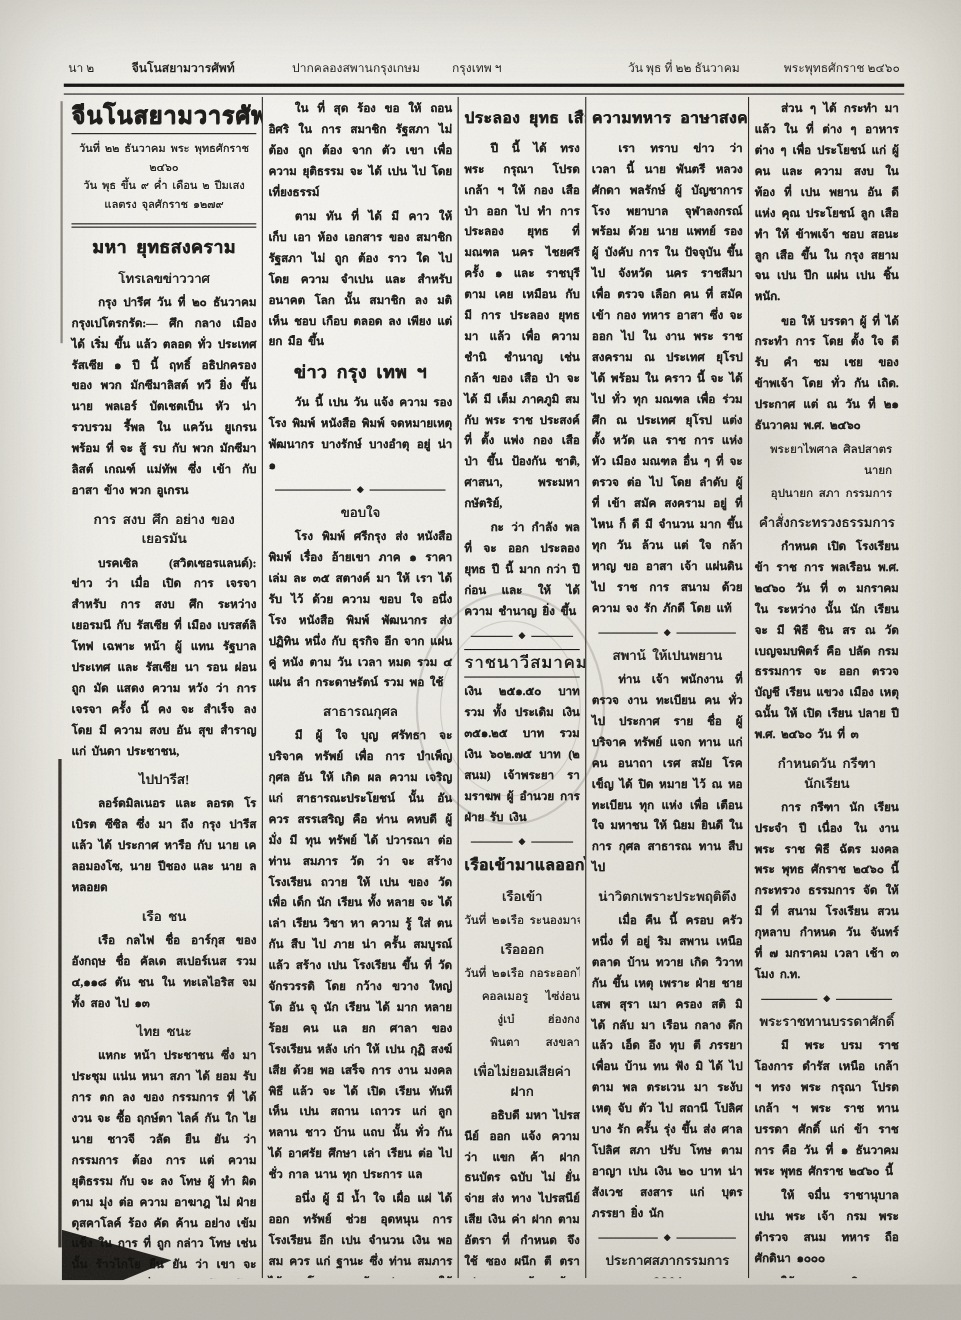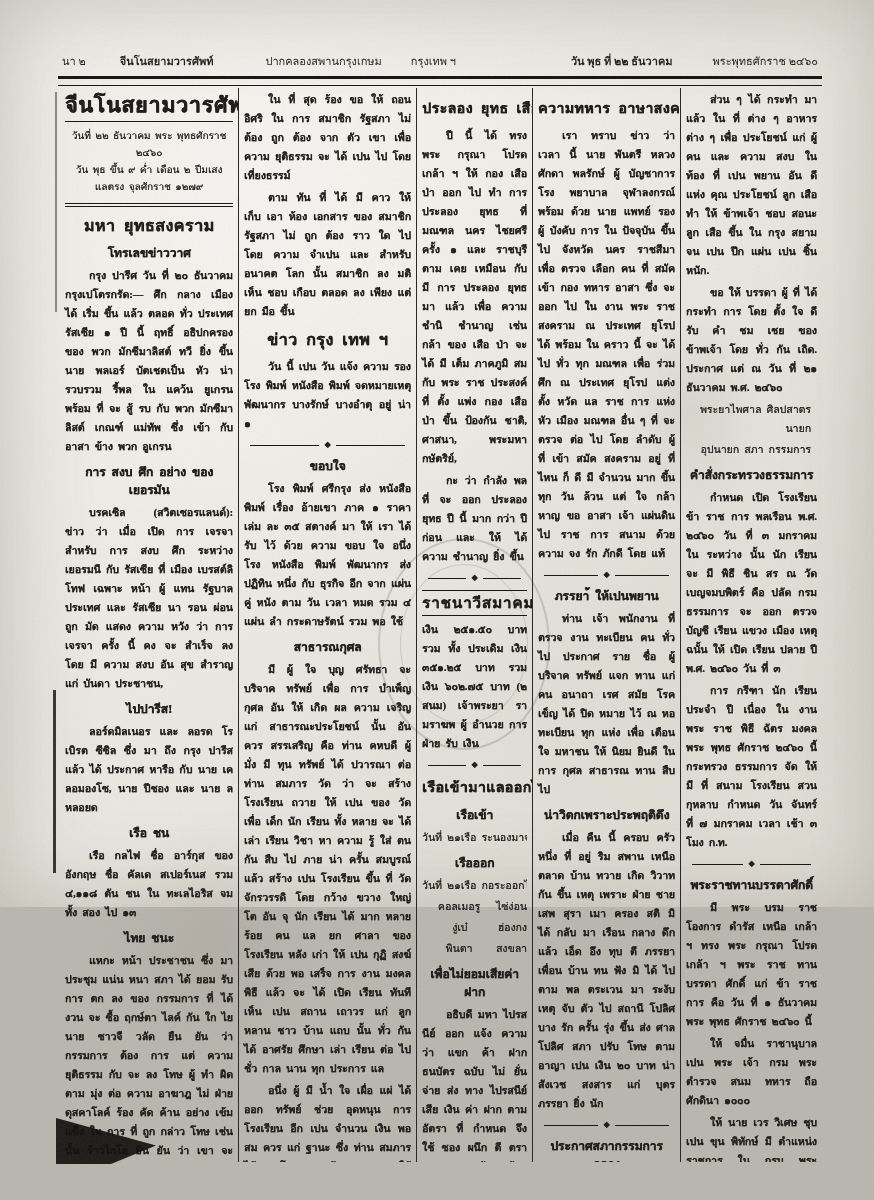--- a/index.html
+++ b/index.html
@@ -2,39 +2,39 @@
 <html><head>
 <meta charset="utf-8">
 <style>
   html,body{margin:0;padding:0;}
   body{
     width:874px;height:1200px;overflow:hidden;
     background:#b9b6ae;
     font-family:"Liberation Serif","DejaVu Serif",serif;
   }
   .sheet{
-    position:relative;width:874px;height:907px;
+    position:relative;width:874px;height:1168px;
     background:
       radial-gradient(ellipse at 30% 20%, rgba(255,255,255,.55), rgba(255,255,255,0) 60%),
       radial-gradient(ellipse at 75% 80%, rgba(120,112,95,.10), rgba(0,0,0,0) 55%),
       #e9e7df;
     box-shadow:inset 0 0 90px rgba(90,84,70,.30);
     color:#1c1a18;
   }
   
   .runhead{
     position:absolute;left:62px;right:56px;top:52px;height:18px;
     font-size:11px;display:flex;align-items:flex-end;white-space:nowrap;
   }
   .runhead span{display:inline-block;}
   .rh-page{margin-right:34px;}
   .rh-paper{margin-right:52px;font-weight:bold;}
   .rh-addr{margin-right:29px;}
   .rh-city{margin-right:auto;}
-  .rh-date{margin-right:40px;font-weight:bold;}
+  .rh-date{margin-right:40px;}
   .double-rule{
     position:absolute;left:58px;right:52px;top:76px;height:6px;
     border-top:3px solid #141210;border-bottom:1px solid #141210;
   }
   
   .columns{
     position:absolute;left:60px;top:88px;width:762px;height:1074px;
     display:flex;overflow:hidden;
   }
   .col{
@@ -62,21 +62,21 @@
   }
   .mast-line{font-size:10px;line-height:17px;word-spacing:2px;}
   
   .headline{
     text-align:center;font-weight:bold;font-size:16px;line-height:22px;
     word-spacing:4px;letter-spacing:.5px;margin:8px 0 6px 0;white-space:nowrap;
     text-shadow:.6px 0 0 #1c1a18;
   }
   .headline.fit{font-size:14px;}
   .subhead{
-    text-align:center;font-weight:bold;font-size:12px;line-height:18px;
+    text-align:center;font-weight:normal;font-size:12px;line-height:18px;
     margin:7px 0 4px 0;word-spacing:3px;text-shadow:.5px 0 0 #1c1a18;
   }
   .subhead.boxed{
     border-top:1px solid #141210;border-bottom:1px solid #141210;
     padding:3px 0;font-size:15px;letter-spacing:1px;white-space:nowrap;
   }
   .para{margin:0 0 3px 0;text-indent:24px;font-weight:bold;}
   .para.noindent{text-indent:0;}
   .sig{text-align:right;text-indent:0;margin:2px 6px 2px 0;font-size:10.5px;}
   .divider{display:flex;align-items:center;margin:8px 6px;}
@@ -209,40 +209,41 @@
       </div>
     <div class="col col4">
         <div class="blocks">
           <div class="headline fit">ความทหาร อาษาสงคราม</div>
           <p class="para">เรา ทราบ ข่าว ว่า เวลา นี้ นาย พันตรี หลวง ศักดา พลรักษ์ ผู้ บัญชาการ โรง พยาบาล จุฬาลงกรณ์ พร้อม ด้วย นาย แพทย์ รอง ผู้ บังคับ การ ใน ปัจจุบัน ขึ้น ไป จังหวัด นคร ราชสีมา เพื่อ ตรวจ เลือก คน ที่ สมัค เข้า กอง ทหาร อาสา ซึ่ง จะ ออก ไป ใน งาน พระ ราช สงคราม ณ ประเทศ ยุโรป ได้ พร้อม ใน คราว นี้ จะ ได้ ไป ทั่ว ทุก มณฑล เพื่อ ร่วม ศึก ณ ประเทศ ยุโรป แต่ง ตั้ง หวัด แล ราช การ แห่ง หัว เมือง มณฑล อื่น ๆ ที่ จะ ตรวจ ต่อ ไป โดย ลำดับ ผู้ ที่ เข้า สมัค สงคราม อยู่ ที่ ไหน ก็ ดี มี จำนวน มาก ขึ้น ทุก วัน ล้วน แต่ ใจ กล้า หาญ ขอ อาสา เจ้า แผ่นดิน ไป ราช การ สนาม ด้วย ความ จง รัก ภักดี โดย แท้</p>
           <div class="divider">
             <span class="bar"></span>
             <span class="orn">◆</span>
             <span class="bar"></span>
           </div>
-          <div class="subhead">ภรรยา้ ให้เปนพยาน</div>
+          <div class="subhead">สพาน้ ให้เปนพยาน</div>
           <p class="para">ท่าน เจ้า พนักงาน ที่ ตรวจ งาน ทะเบียน คน ทั่ว ไป ประกาศ ราย ชื่อ ผู้ บริจาค ทรัพย์ แจก ทาน แก่ คน อนาถา เรศ สมัย โรค เข็ญ ได้ ปิด หมาย ไว้ ณ หอ ทะเบียน ทุก แห่ง เพื่อ เตือน ใจ มหาชน ให้ นิยม ยินดี ใน การ กุศล สาธารณ ทาน สืบ ไป</p>
           <div class="subhead">น่าวิตกเพราะประพฤติตึง</div>
           <p class="para">เมื่อ คืน นี้ ครอบ ครัว หนึ่ง ที่ อยู่ ริม สพาน เหนือ ตลาด บ้าน ทวาย เกิด วิวาท กัน ขึ้น เหตุ เพราะ ฝ่าย ชาย เสพ สุรา เมา ครอง สติ มิ ได้ กลับ มา เรือน กลาง ดึก แล้ว เอ็ด อึง ทุบ ตี ภรรยา เพื่อน บ้าน ทน ฟัง มิ ได้ ไป ตาม พล ตระเวน มา ระงับ เหตุ จับ ตัว ไป สถานี โปลิศ บาง รัก ครั้น รุ่ง ขึ้น ส่ง ศาล โปลิศ สภา ปรับ โทษ ตาม อาญา เปน เงิน ๒๐ บาท น่า สังเวช สงสาร แก่ บุตร ภรรยา ยิ่ง นัก</p>
           <div class="divider">
             <span class="bar"></span>
             <span class="orn">◆</span>
             <span class="bar"></span>
           </div>
           <div class="subhead">ประกาศสภากรรมการกลาง</div>
         </div>
       </div>
     <div class="col col5">
         <div class="blocks">
           <p class="para">ส่วน ๆ ได้ กระทำ มา แล้ว ใน ที่ ต่าง ๆ อาหาร ต่าง ๆ เพื่อ ประโยชน์ แก่ ผู้ คน และ ความ สงบ ใน ท้อง ที่ เปน พยาน อัน ดี แห่ง คุณ ประโยชน์ ลูก เสือ ทำ ให้ ข้าพเจ้า ชอบ สอนะ ลูก เสือ ขึ้น ใน กรุง สยาม จน เปน ปึก แผ่น เปน ชิ้น หนัก.</p>
           <p class="para">ขอ ให้ บรรดา ผู้ ที่ ได้ กระทำ การ โดย ตั้ง ใจ ดี รับ คำ ชม เชย ของ ข้าพเจ้า โดย ทั่ว กัน เถิด. ประกาศ แต่ ณ วัน ที่ ๒๑ ธันวาคม พ.ศ. ๒๔๖๐</p>
           <div class="sig">พระยาไพศาล ศิลปสาตร นายก</div>
           <div class="sig">อุปนายก สภา กรรมการ</div>
           <div class="subhead">คำสั่งกระทรวงธรรมการ</div>
           <p class="para">กำหนด เปิด โรงเรียน ข้า ราช การ พลเรือน พ.ศ. ๒๔๖๐ วัน ที่ ๓ มกราคม ใน ระหว่าง นั้น นัก เรียน จะ มี พิธี ชิน สร ณ วัด เบญจมบพิตร์ คือ ปลัด กรม ธรรมการ จะ ออก ตรวจ บัญชี เรียน แขวง เมือง เหตุ ฉนั้น ให้ เปิด เรียน ปลาย ปี พ.ศ. ๒๔๖๐ วัน ที่ ๓</p>
+          <div class="subhead">กำหนดวัน กรีฑา นักเรียน</div>
           <p class="para">การ กรีฑา นัก เรียน ประจำ ปี เนื่อง ใน งาน พระ ราช พิธี ฉัตร มงคล พระ พุทธ ศักราช ๒๔๖๐ นี้ กระทรวง ธรรมการ จัด ให้ มี ที่ สนาม โรงเรียน สวน กุหลาบ กำหนด วัน จันทร์ ที่ ๗ มกราคม เวลา เช้า ๓ โมง ก.ท.</p>
           <div class="divider">
             <span class="bar"></span>
             <span class="orn">◆</span>
             <span class="bar"></span>
           </div>
           <div class="subhead">พระราชทานบรรดาศักดิ์</div>
           <p class="para">มี พระ บรม ราช โองการ ดำรัส เหนือ เกล้า ฯ ทรง พระ กรุณา โปรด เกล้า ฯ พระ ราช ทาน บรรดา ศักดิ์ แก่ ข้า ราช การ คือ วัน ที่ ๑ ธันวาคม พระ พุทธ ศักราช ๒๔๖๐ นี้</p>
           <p class="para">ให้ จมื่น ราชานุบาล เปน พระ เจ้า กรม พระ ตำรวจ สนม ทหาร ถือ ศักดินา ๑๐๐๐</p>
           <p class="para">ให้ นาย เวร วิเศษ ชุบ เปน ขุน พิทักษ์ มี ตำแหน่ง ราชการ ใน กรม พระ ตำรวจ หลวง ถือ ศักดินา ๔๐๐</p>

